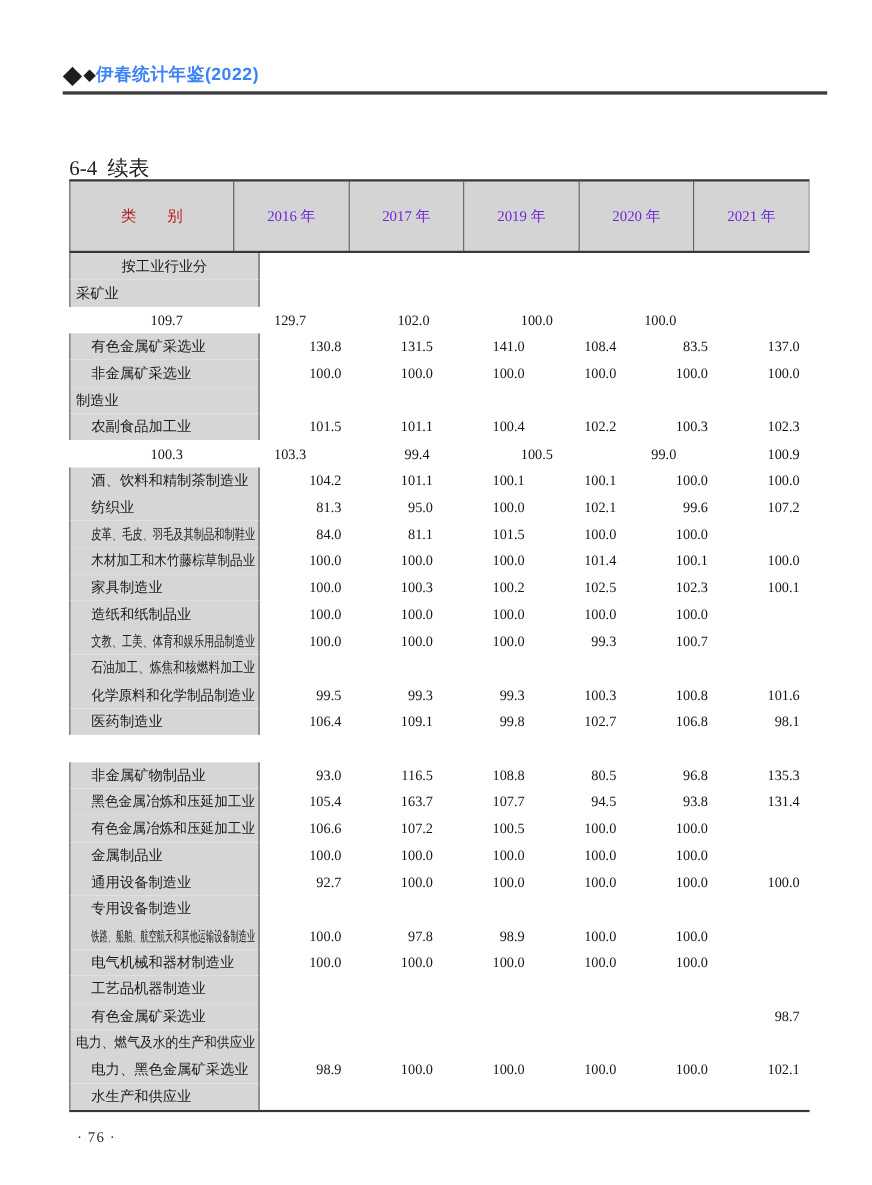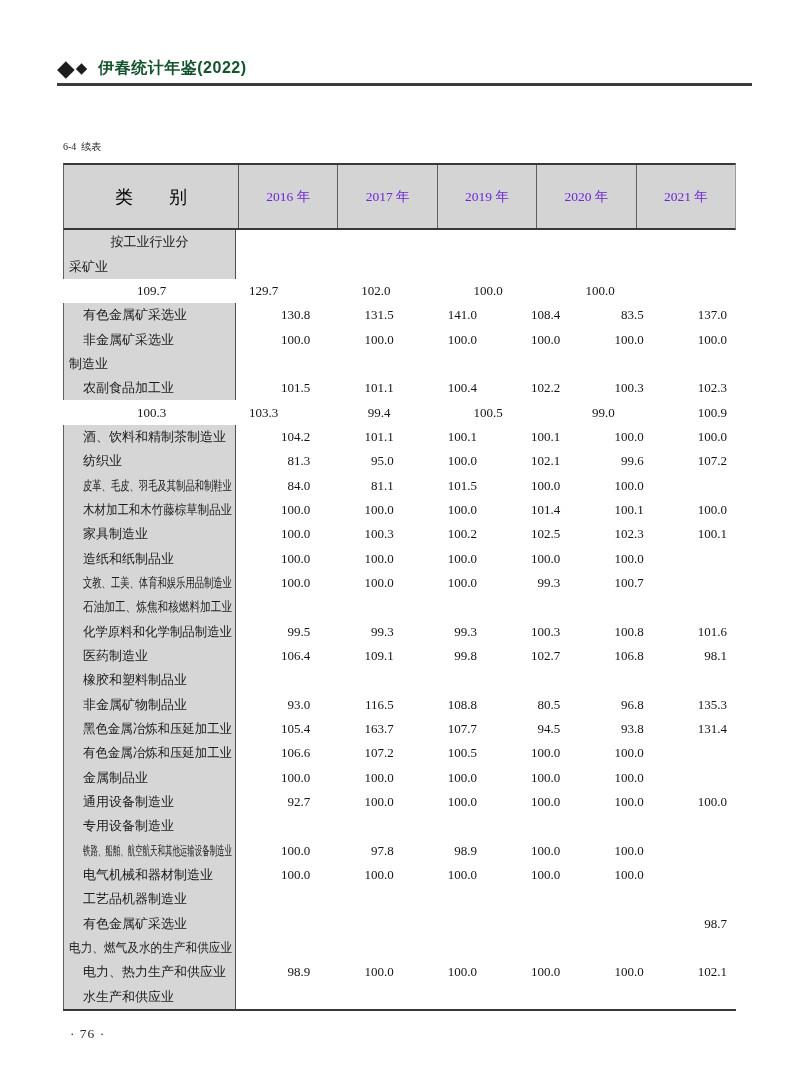--- a/index.html
+++ b/index.html
@@ -5,36 +5,36 @@
   html,body{margin:0;padding:0;background:#ffffff;}
   .page{
     position:relative;width:793px;height:1077px;background:#ffffff;overflow:hidden;
     font-family:"Liberation Serif","DejaVu Serif",serif;color:#1b1b1b;
   }
   
   .brand{position:absolute;left:57px;top:54px;height:28px;display:flex;align-items:center;}
   .d1{font-size:23px;line-height:1;color:#1d1d1d;font-family:"DejaVu Sans",sans-serif;}
   .d2{font-size:15px;line-height:1;color:#1d1d1d;margin-left:1px;font-family:"DejaVu Sans",sans-serif;}
   .brand-title{
-    margin-left:11px;font-family:"Liberation Sans","DejaVu Sans",sans-serif;
-    font-size:16px;font-weight:600;color:#14532d;letter-spacing:0.5px;
+    font-family:"Liberation Sans","DejaVu Sans",sans-serif;
+    font-size:16px;font-weight:600;color:#3b82f6;letter-spacing:0.5px;
   }
   .brand-rule{position:absolute;left:57px;top:83px;width:695px;height:3px;background:#3c3c3c;}
   
-  .caption{position:absolute;left:63px;top:140px;font-size:10px;color:#1e1e1e;white-space:pre;}
+  .caption{position:absolute;left:63px;top:140px;font-size:19px;color:#1e1e1e;white-space:pre;}
   
   .table{position:absolute;left:63px;top:163px;width:673px;}
   .thead{
     display:flex;height:67px;background:#d4d4d4;box-sizing:border-box;
     border-top:2.5px solid #383838;border-bottom:2px solid #383838;
     border-left:1px solid #606060;border-right:1px solid #9a9a9a;
   }
   .cat-h{
-    width:175px;box-sizing:border-box;display:flex;align-items:center;justify-content:center;
-    border-right:1.5px solid #555555;font-size:18px;white-space:pre;color:#000000;
+    width:149px;box-sizing:border-box;display:flex;align-items:center;justify-content:center;
+    border-right:1.5px solid #555555;font-size:14px;white-space:pre;color:#b91c1c;
   }
   .year-h{
     flex:1;display:flex;align-items:center;justify-content:center;
     border-right:1px solid #606060;font-size:13.5px;color:#6d28d9;white-space:pre;
   }
   .year-h:last-child{border-right:none;}
   .tbody{border-bottom:2px solid #383838;}
   .trow{display:flex;height:24.35px;}
   .cat-cell{
     width:173px;box-sizing:border-box;background:#d6d6d6;
@@ -262,23 +262,20 @@
             <span class="cat-label">医药制造业</span>
           </div>
           <div class="val-cell">106.4</div>
           <div class="val-cell">109.1</div>
           <div class="val-cell">99.8</div>
           <div class="val-cell">102.7</div>
           <div class="val-cell">106.8</div>
           <div class="val-cell">98.1</div>
         </div>
         <div class="trow sub">
-          <div class="cat-cell">
-            <span class="cat-label">橡胶和塑料制品业</span>
-          </div>
           <div class="val-cell"></div>
           <div class="val-cell"></div>
           <div class="val-cell"></div>
           <div class="val-cell"></div>
           <div class="val-cell"></div>
           <div class="val-cell"></div>
         </div>
         <div class="trow sub">
           <div class="cat-cell">
             <span class="cat-label">非金属矿物制品业</span>
@@ -395,21 +392,21 @@
           </div>
           <div class="val-cell"></div>
           <div class="val-cell"></div>
           <div class="val-cell"></div>
           <div class="val-cell"></div>
           <div class="val-cell"></div>
           <div class="val-cell"></div>
         </div>
         <div class="trow sub">
           <div class="cat-cell">
-            <span class="cat-label">电力、热力生产和供应业</span>
+            <span class="cat-label">电力、黑色金属矿采选业</span>
           </div>
           <div class="val-cell">98.9</div>
           <div class="val-cell">100.0</div>
           <div class="val-cell">100.0</div>
           <div class="val-cell">100.0</div>
           <div class="val-cell">100.0</div>
           <div class="val-cell">102.1</div>
         </div>
         <div class="trow sub">
           <div class="cat-cell">

